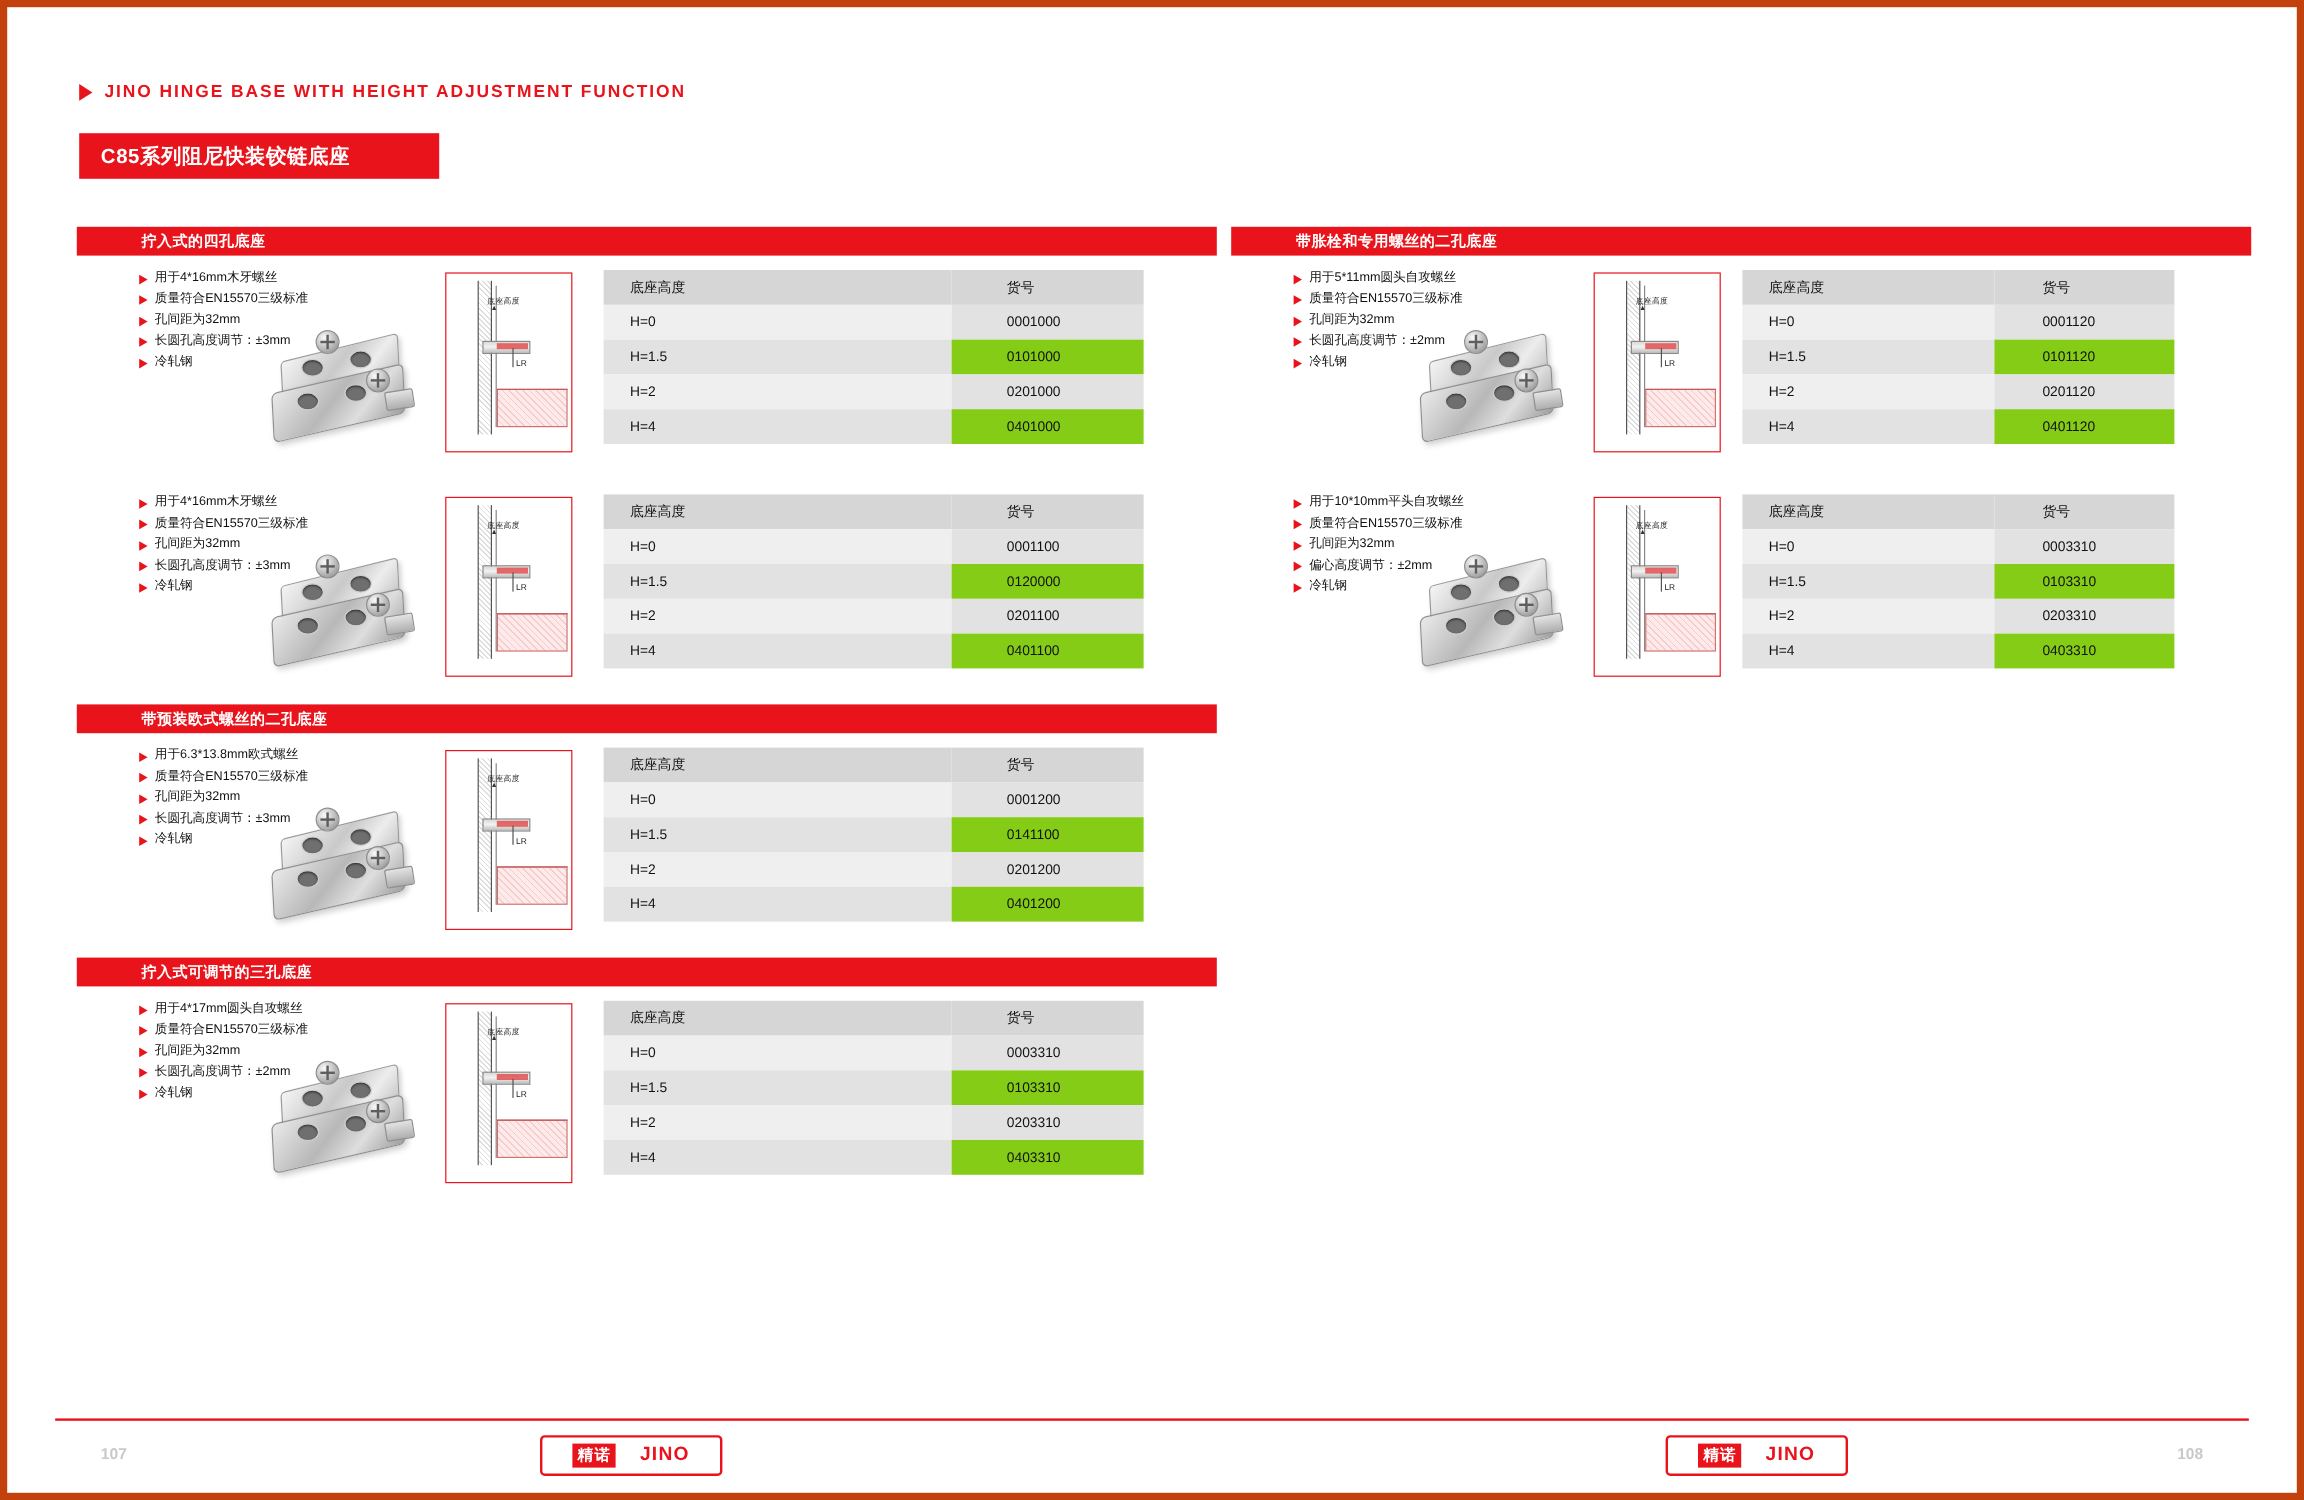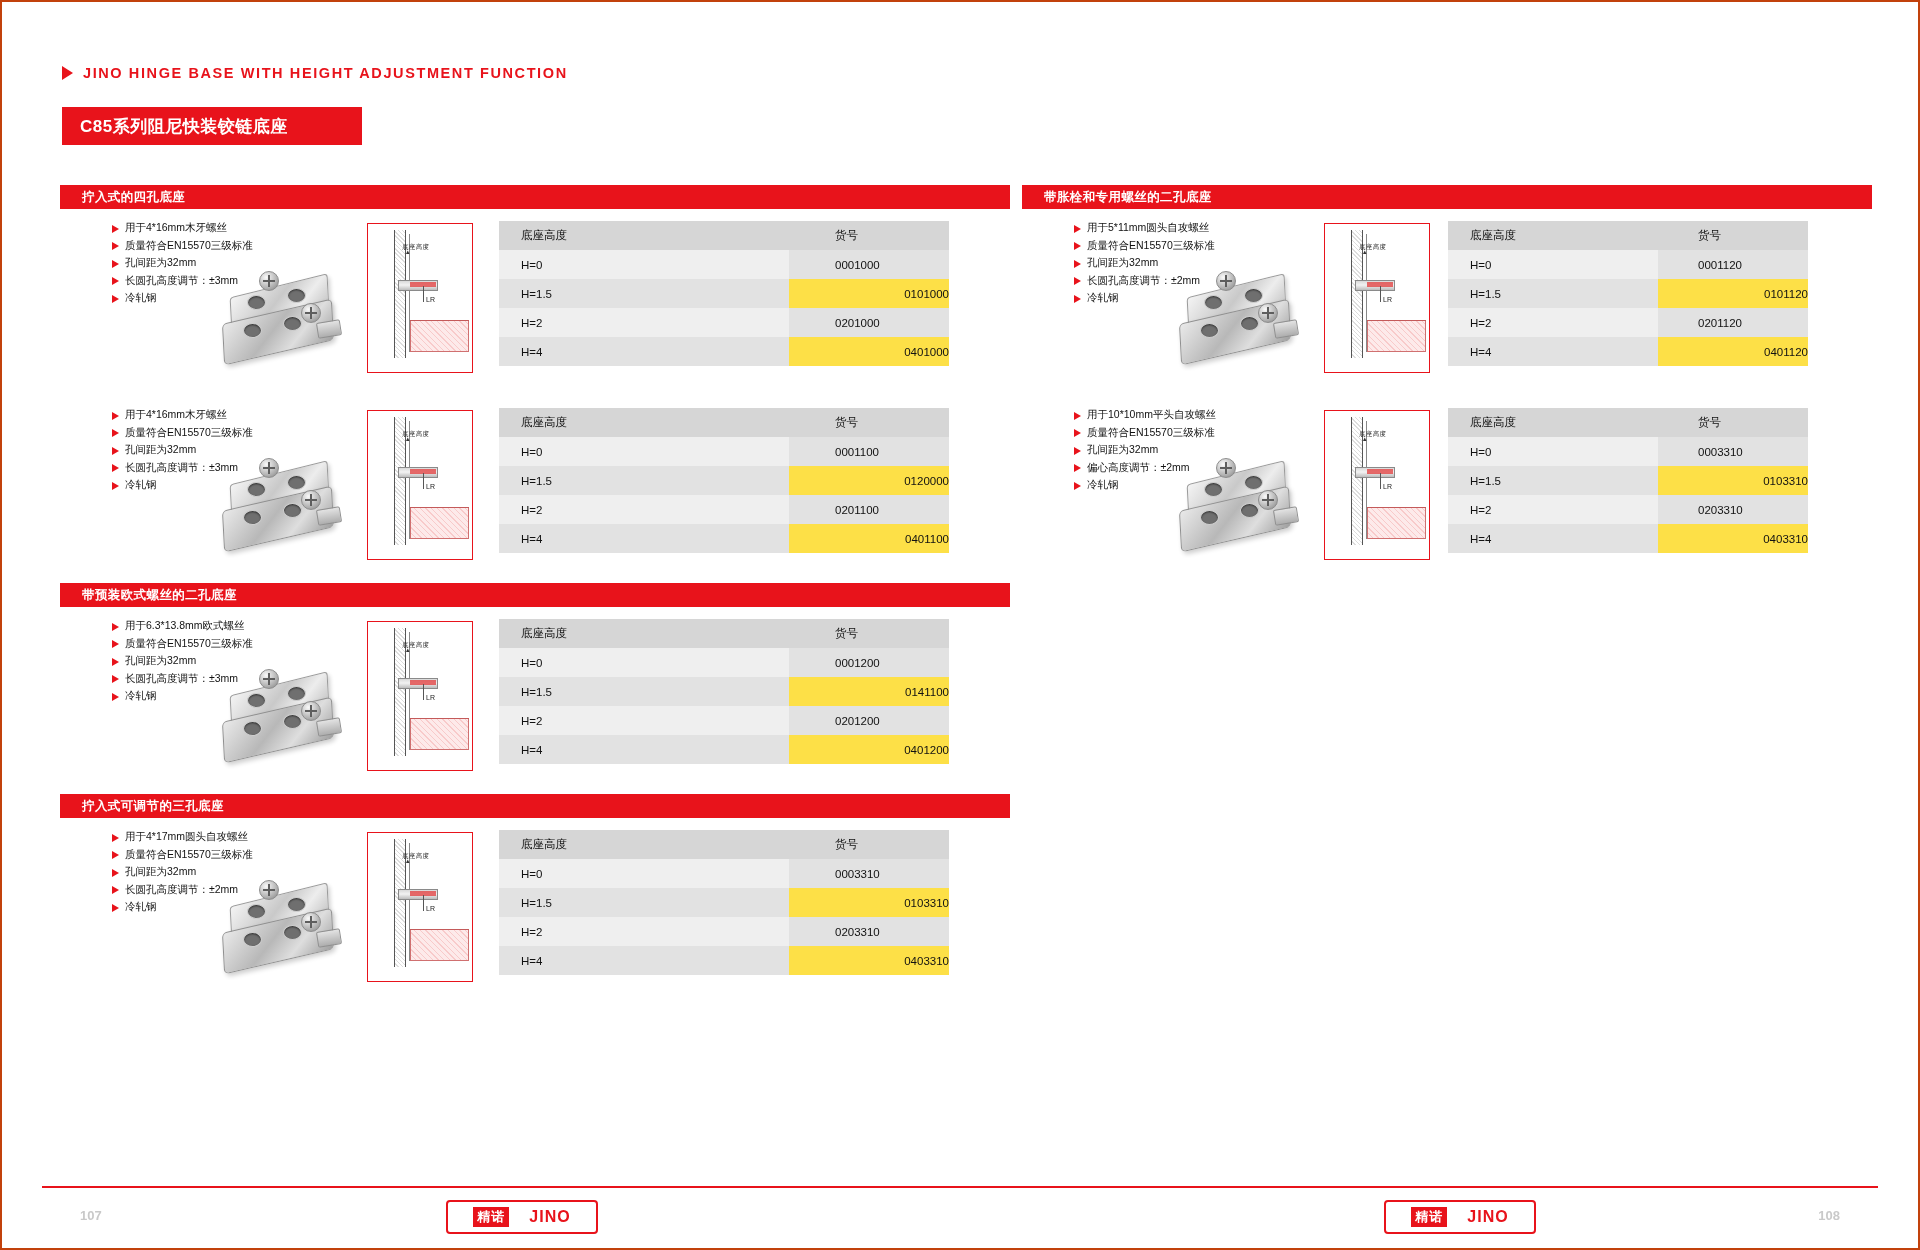--- a/index.html
+++ b/index.html
@@ -6,21 +6,21 @@
   body{
     width:1920px;height:1250px;
     background:#ffffff;
     font-family:"Liberation Sans", sans-serif;
     -webkit-font-smoothing:antialiased;
   }
   .page{
     position:relative;
     width:1920px;height:1250px;
     box-sizing:border-box;
-    border:2px solid #c2410c;
+    border:6px solid #c2410c;
     background:#fff;
   }
   
   .hdr{
     position:absolute;left:60px;top:63px;
     display:flex;align-items:center;gap:10px;
   }
   .hdr .tri{
     width:0;height:0;border-left:11px solid #e8131b;
     border-top:7px solid transparent;border-bottom:7px solid transparent;
@@ -43,21 +43,21 @@
   .col.left{left:58px;width:950px;}
   .col.right{left:1020px;width:850px;}
 
   
   .block{margin-bottom:10px;}
   .block .bar{
     background:#e8131b;color:#fff;height:24px;
     display:flex;align-items:center;padding-left:22px;
     box-sizing:border-box;
   }
-  .block .bar span{font-size:12.5px;font-weight:bold;letter-spacing:.4px;}
+  .block .bar span{font-size:12.5px;font-weight:bold;letter-spacing:.4px;margin-left:32px;}
   .body{display:flex;align-items:flex-start;padding-top:12px;}
 
   
   .feat{width:175px;padding-left:52px;box-sizing:border-box;flex:none;}
   .feat .li{display:flex;align-items:center;margin-bottom:5.5px;}
   .feat .li .t{
     width:0;height:0;border-left:7px solid #e8131b;
     border-top:4.5px solid transparent;border-bottom:4.5px solid transparent;
     margin-top:3px;margin-right:6px;flex:none;
   }
@@ -112,21 +112,21 @@
     height:29px;box-sizing:border-box;padding:0 0 0 22px;
     text-align:left;border:none;
   }
   .tbl th{background:#d6d6d6;font-weight:normal;}
   .tbl .c1{width:290px;}
   .tbl .c2{width:160px;padding-left:46px;}
   .tbl tr.odd td{background:#efefef;margin-top:12px;}
   .tbl tr.even td{background:#e2e2e2;}
   .tbl tr td.c2{background:#d6d6d6;}
   .tbl tr.odd td.c2{background:#e2e2e2;}
-  .tbl tr.even td.c2{background:#fde047;text-align:right;}
+  .tbl tr.even td.c2{background:#84cc16;}
 
   
   .col.right .tbl .c1{width:210px;}
   .col.right .tbl .c2{width:150px;padding-left:40px;}
   .col.right .feat{width:170px;}
   .col.right .tbl{margin-left:18px;}
 
   
   .footer{position:absolute;left:0;right:0;bottom:0;height:62px;}
   .footer .line{position:absolute;left:40px;right:40px;top:0;height:2px;background:#e8131b;}

